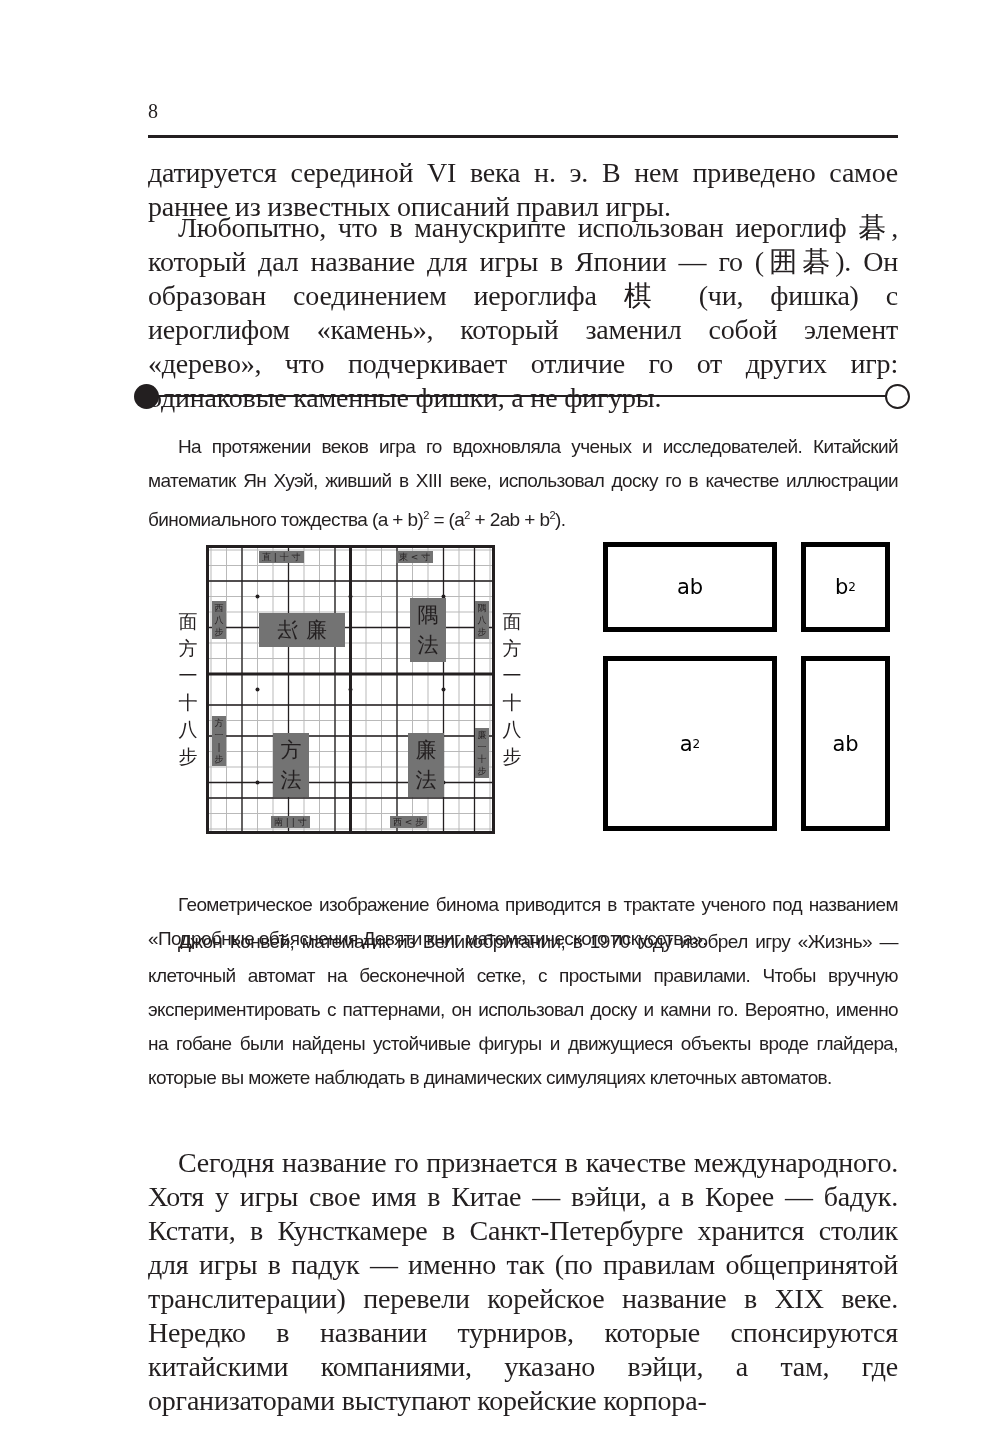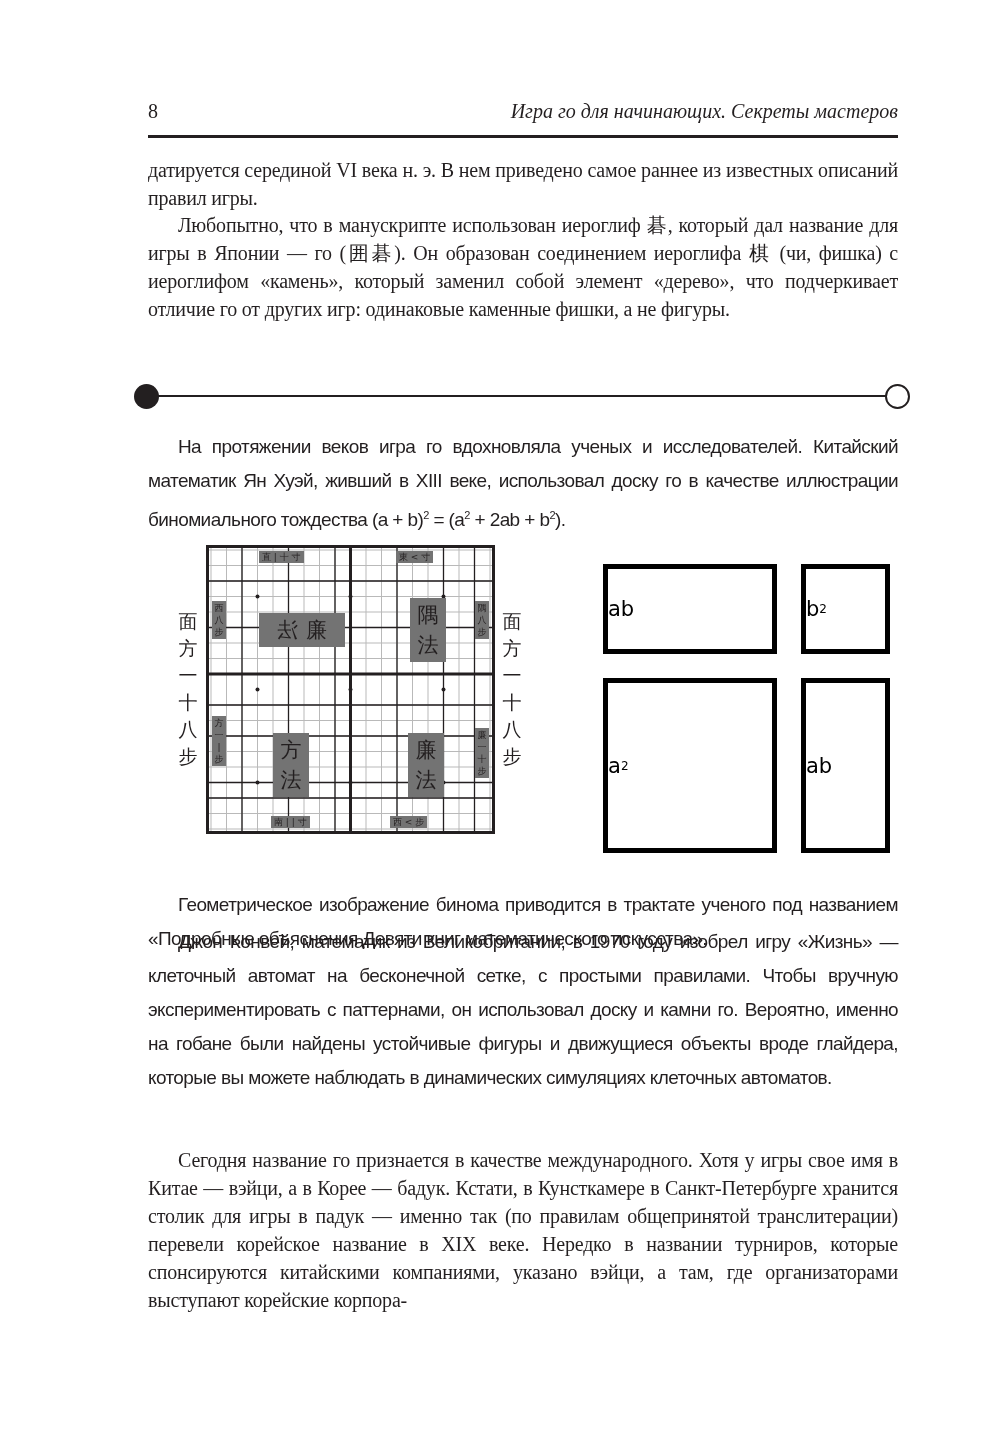--- a/index.html
+++ b/index.html
@@ -6,48 +6,47 @@
   body { width: 986px; height: 1447px; position: relative; overflow: hidden; color: #231f20; }
   .serif { font-family: "Liberation Serif", "DejaVu Serif", serif; }
   .sans { font-family: "Liberation Sans", "DejaVu Sans", sans-serif; }
 
   .running-head { position: absolute; left: 148px; top: 100px; width: 750px; height: 30px; }
   .page-num { position: absolute; left: 0; top: 0; font-size: 20px; }
   .head-title { position: absolute; right: 0; top: 0; font-size: 20px; font-style: italic; }
   .head-rule { position: absolute; left: 148px; top: 135px; width: 750px; height: 3px; background: #231f20; }
 
   .para { position: absolute; left: 148px; width: 750px; text-align: justify; text-align-last: left; margin: 0; }
-  .para.serif { font-size: 20px; line-height: 28px; letter-spacing: -0.2px; }
+  .para.serif { font-size: 28px; line-height: 34px; letter-spacing: -0.2px; }
   .para.sans { font-size: 19px; line-height: 34px; letter-spacing: -0.6px; font-stretch: condensed; }
   .indent { text-indent: 30px; }
 
   .divider { position: absolute; left: 134px; top: 383px; width: 776px; height: 28px; }
   .divider .line { position: absolute; left: 20px; right: 20px; top: 12px; height: 2px; background: #231f20; }
   .divider .stone-black { position: absolute; left: 0; top: 1px; width: 25px; height: 25px; border-radius: 50%; background: #231f20; }
   .divider .stone-white { position: absolute; right: 0; top: 1px; width: 21px; height: 21px; border-radius: 50%; background: #fff; border: 2px solid #231f20; }
 
   .side-label { position: absolute; width: 30px; font-family: "DejaVu Sans", sans-serif; font-size: 19px; line-height: 27px; text-align: center; color: #231f20; }
   .side-label span { display: block; }
 
   .board { position: absolute; left: 206px; top: 545px; width: 289px; height: 289px; box-sizing: border-box; border: 3px solid #231f20; background: #fff; }
   .board svg { position: absolute; left: 0; top: 0; }
   .board-label { position: absolute; background: #737373; font-family: "DejaVu Sans", sans-serif; color: #231f20; text-align: center; }
   .board-label.big { font-size: 21px; line-height: 30px; width: 30px; padding: 2px 3px; }
   .board-label.small { font-size: 9px; line-height: 12px; width: 12px; padding: 1px 1px; }
   .board-label.small-h { font-size: 9px; line-height: 12px; padding: 0 3px; white-space: nowrap; }
 
-  .rect-box { position: absolute; box-sizing: border-box; border: 5px solid #000; background: #fff; display: flex; align-items: center; justify-content: flex-start; font-family: "DejaVu Sans", sans-serif; font-size: 21px; color: #000; margin-top: 22px; }
+  .rect-box { position: absolute; box-sizing: border-box; border: 5px solid #000; background: #fff; display: flex; align-items: center; justify-content: center; font-family: "DejaVu Sans", sans-serif; font-size: 21px; color: #000; }
   .rect-box sup { font-size: 12px; vertical-align: 10px; }
 </style>
 </head>
 <body>
 
 <div class="running-head serif">
   <span class="page-num">8</span>
-  <span class="head-title">Игра го для начинающих. Секреты мастеров</span>
 </div>
 <div class="head-rule"></div>
 
 <p class="para serif" style="top:156px;">датируется серединой VI века н. э. В нем приведено самое раннее из известных описаний правил игры.</p>
 <p class="para serif indent" style="top:211px;">Любопытно, что в манускрипте использован иероглиф 碁, который дал название для игры в Японии — го (囲碁). Он образован соединением иероглифа 棋 (чи, фишка) с иероглифом «камень», который заменил собой элемент «дерево», что подчеркивает отличие го от других игр: одинаковые каменные фишки, а не фигуры.</p>
 
 <div class="divider">
   <div class="line"></div>
   <div class="stone-black"></div>
   <div class="stone-white"></div>

